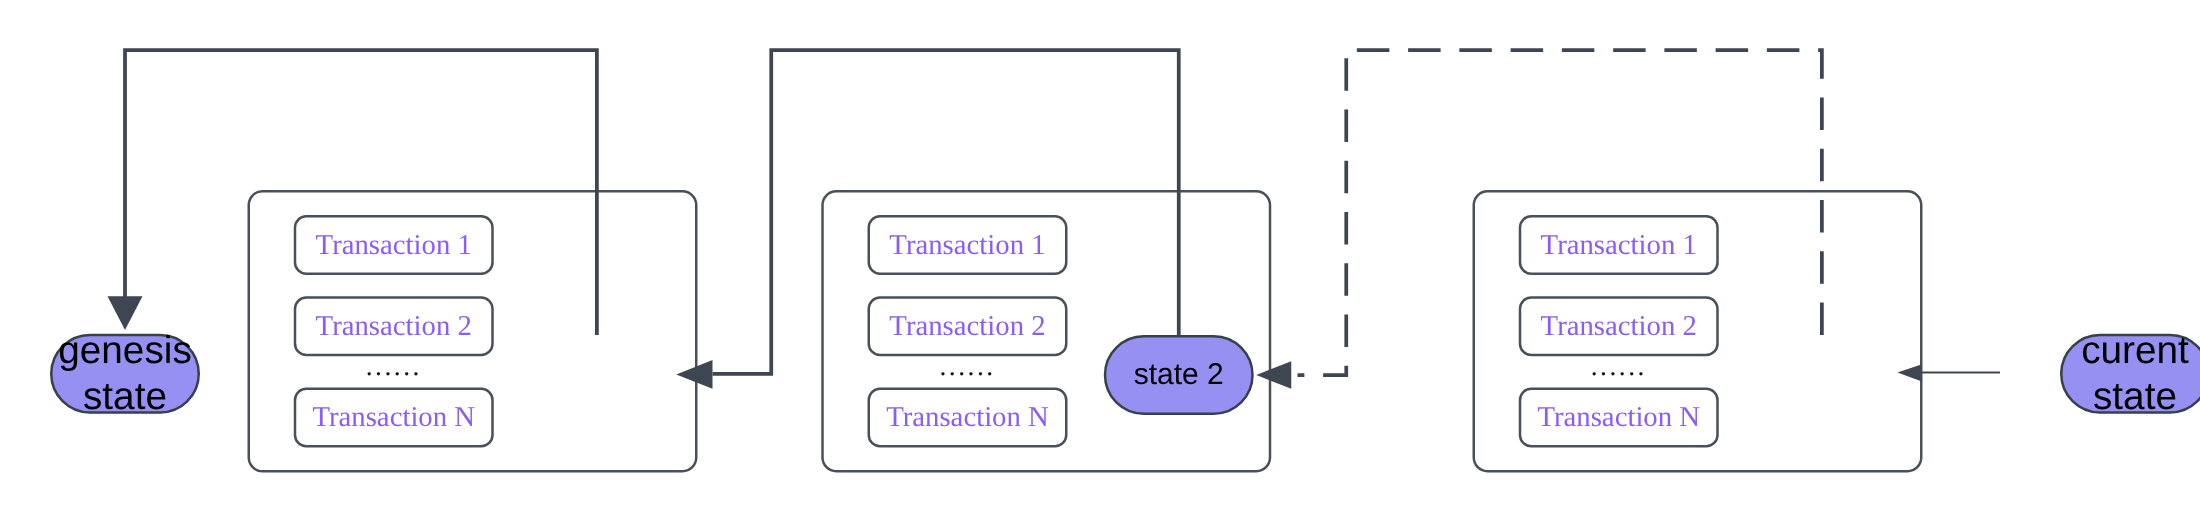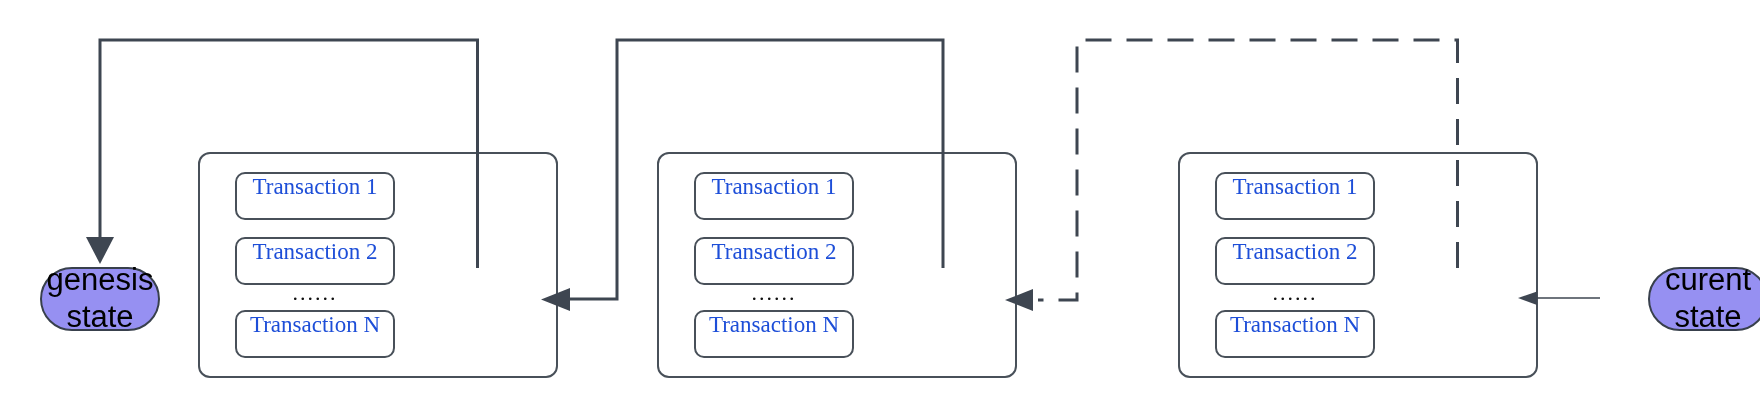--- a/index.html
+++ b/index.html
@@ -14,22 +14,22 @@
   .thin{fill:none;stroke:var(--arrow);stroke-width:1.5;}
   .head{fill:var(--arrow);stroke:none;}
   .block{
     position:absolute;top:152px;width:360px;height:226px;z-index:1;
     background:#ffffff;border:2px solid var(--box_border);border-radius:12px;
     box-sizing:border-box;
   }
   .tx{
     position:absolute;left:35px;width:160px;height:48px;box-sizing:border-box;
     background:#ffffff;border:2px solid var(--box_border);border-radius:10px;
-    display:flex;justify-content:center;
-    font-family:"Liberation Serif",serif;font-size:23px;color:#1d4ed8;
+    display:flex;align-items:center;justify-content:center;
+    font-family:"Liberation Serif",serif;font-size:23px;color:#8b5cf6;
   }
   .ellipsis{
     position:absolute;left:35px;top:126px;width:160px;height:26px;
     display:flex;align-items:center;justify-content:center;
     font-family:"Liberation Serif",serif;font-size:22px;letter-spacing:2px;color:#111111;
   }
   .pill{
     position:absolute;width:120px;height:64px;box-sizing:border-box;z-index:3;
     background:var(--pill_fill);border:2.5px solid var(--pill_border);border-radius:32px;
     display:flex;align-items:center;justify-content:center;text-align:center;
@@ -91,18 +91,21 @@
     <div class="ellipsis">......</div>
     <div class="tx" style="top:156px">
         <span>Transaction N</span>
       </div>
   </div>
 
   <div class="pill two-line" style="left:40px;top:267px">
     <span class="pill-label">genesis
 state</span>
   </div>
+  <div class="pill" style="left:883px;top:268px">
+    <span class="pill-label">state 2</span>
+  </div>
   <div class="pill two-line" style="left:1648px;top:267px">
     <span class="pill-label">curent
 state</span>
   </div>
 
 </div>
 
 </body></html>

